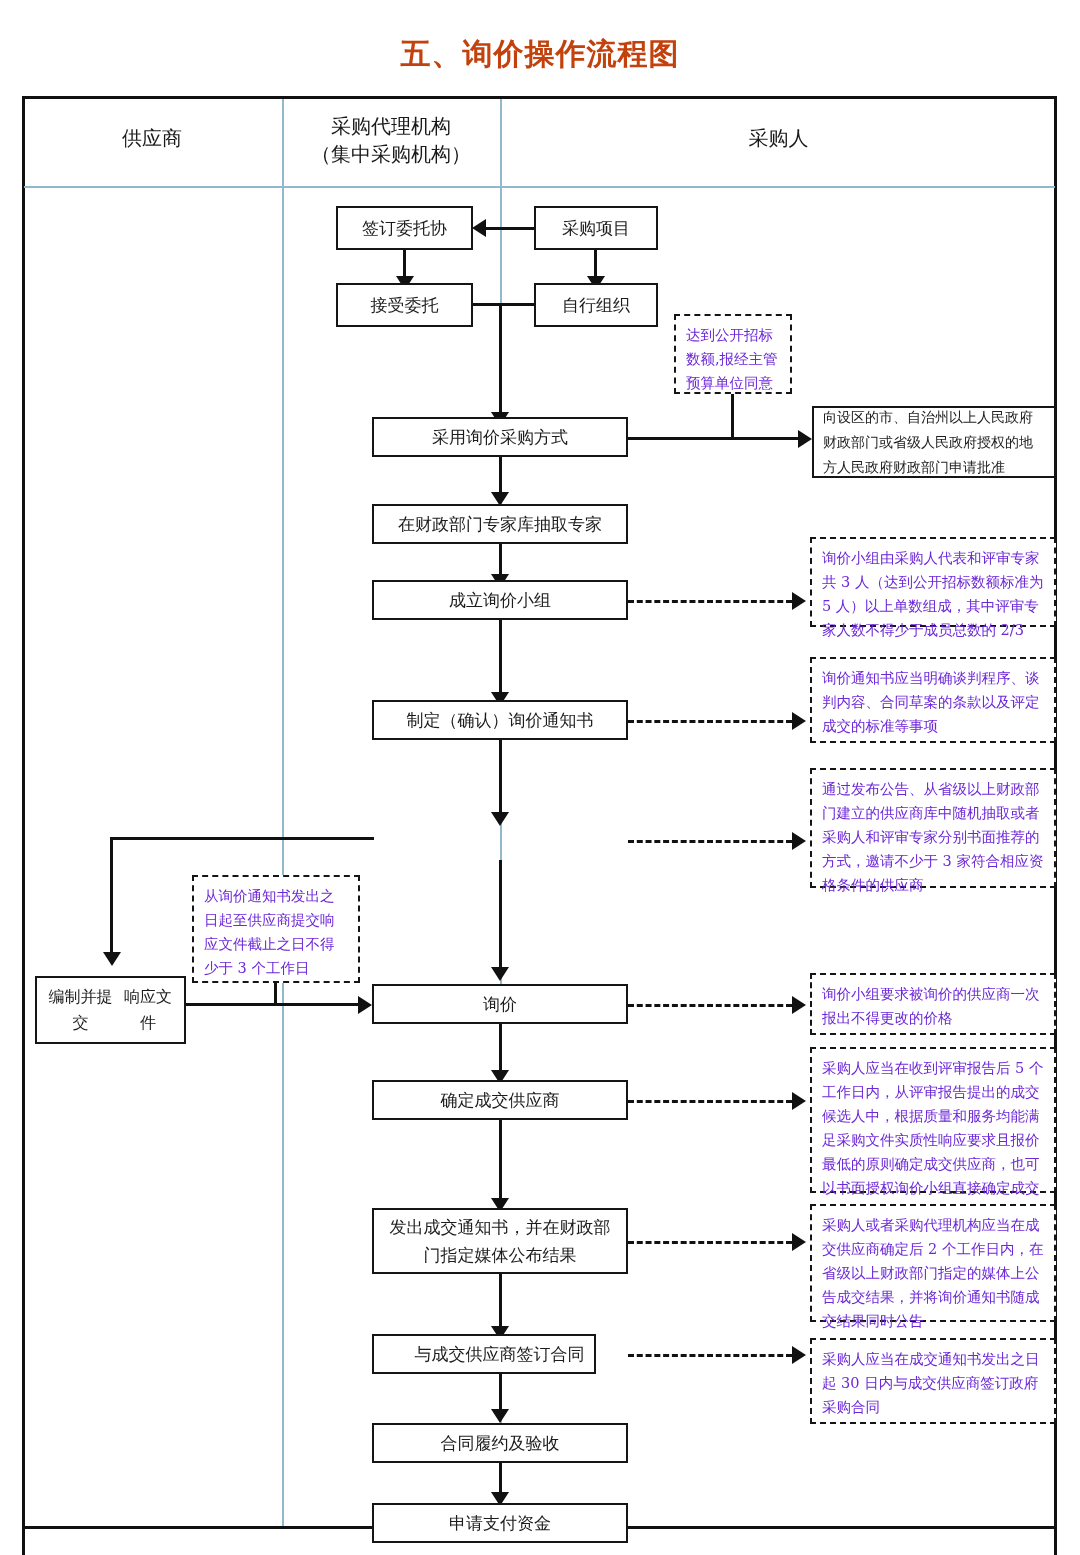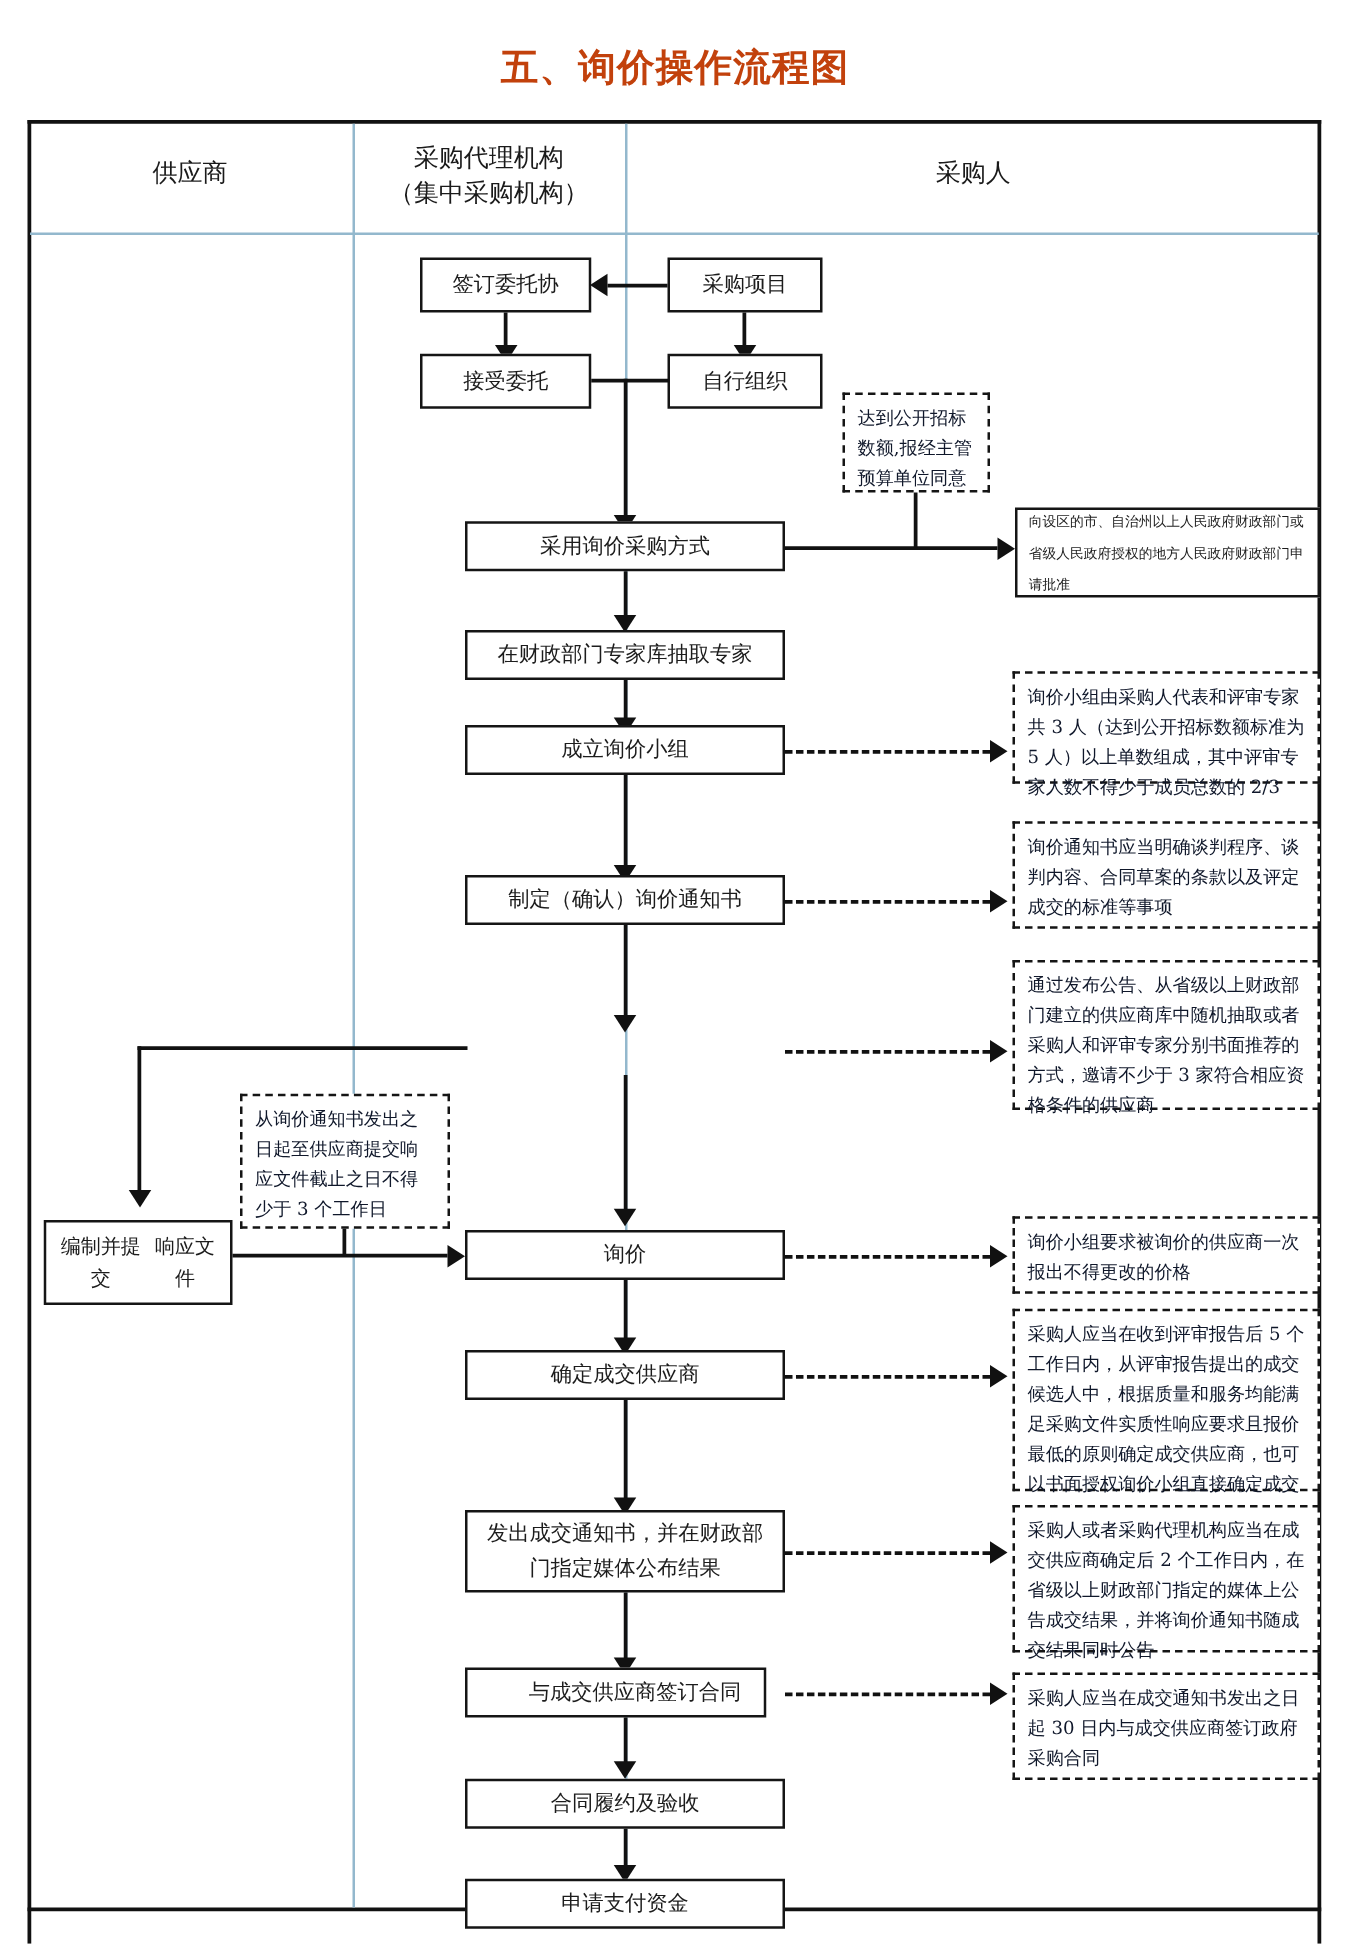--- a/index.html
+++ b/index.html
@@ -25,26 +25,26 @@
   .lane-head{position:absolute;text-align:center;
     font-family:"DejaVu Serif","Liberation Serif",serif;
     font-size:20px;color:#1a1a1a;line-height:28px;}
 
   
   .box{position:absolute;box-sizing:border-box;border:2.5px solid #151515;background:#fff;
        display:flex;align-items:center;justify-content:center;text-align:center;
        font-family:"DejaVu Serif","Liberation Serif",serif;font-size:17px;color:#1c1c1c;
        line-height:26px;padding:2px 6px;}
   .box.small{font-size:16px;}
-  .box.note-solid{font-size:11px;line-height:25px;text-align:left;justify-content:flex-start;
+  .box.note-solid{font-size:14px;line-height:25px;text-align:left;justify-content:flex-start;
        padding:19px 9px;border-width:2.5px;}
 
   
   .note{position:absolute;box-sizing:border-box;border:2.5px dashed #151515;background:#fff;
-       font-family:"DejaVu Serif","Liberation Serif",serif;font-size:14.5px;color:#0f172a;
+       font-family:"DejaVu Serif","Liberation Serif",serif;font-size:14.5px;color:#6d28d9;
        line-height:24px;padding:7px 10px;text-align:left;}
 
   
   .ln{position:absolute;background:#111;}
   .lv{width:3px;}
   .lh{height:3px;}
   .dashh{position:absolute;height:0;border-top:3px dashed #111;}
   .arr{position:absolute;width:0;height:0;}
   .arr-d{border-left:9px solid transparent;border-right:9px solid transparent;border-top:14px solid #111;}
   .arr-r{border-top:9px solid transparent;border-bottom:9px solid transparent;border-left:14px solid #111;}
@@ -178,21 +178,21 @@
     <div>门指定媒体公布结果</div>
   </div>
 
   <div class="dashh" style="left:628px;top:1241px;width:164px;"></div>
   <div class="arr arr-r" style="left:792px;top:1233px;"></div>
   <div class="note" style="left:810px;top:1204px;width:246px;height:118px;">采购人或者采购代理机构应当在成交供应商确定后 2 个工作日内，在省级以上财政部门指定的媒体上公告成交结果，并将询价通知书随成交结果同时公告</div>
 
   <div class="ln lv" style="left:498.5px;top:1274px;height:56px;"></div>
   <div class="arr arr-d" style="left:491px;top:1326px;"></div>
 
-  <div class="box" style="left:372px;top:1334px;width:241px;height:40px;padding-left:37px;">与成交供应商签订合同</div>
+  <div class="box" style="left:372px;top:1334px;width:224px;height:40px;padding-left:37px;">与成交供应商签订合同</div>
 
   <div class="dashh" style="left:628px;top:1354px;width:164px;"></div>
   <div class="arr arr-r" style="left:792px;top:1346px;"></div>
   <div class="note" style="left:810px;top:1338px;width:246px;height:86px;">采购人应当在成交通知书发出之日起 30 日内与成交供应商签订政府采购合同</div>
 
   <div class="ln lv" style="left:498.5px;top:1374px;height:38px;"></div>
   <div class="arr arr-d" style="left:491px;top:1409px;"></div>
 
   <div class="box" style="left:372px;top:1423px;width:256px;height:40px;">合同履约及验收</div>
 

